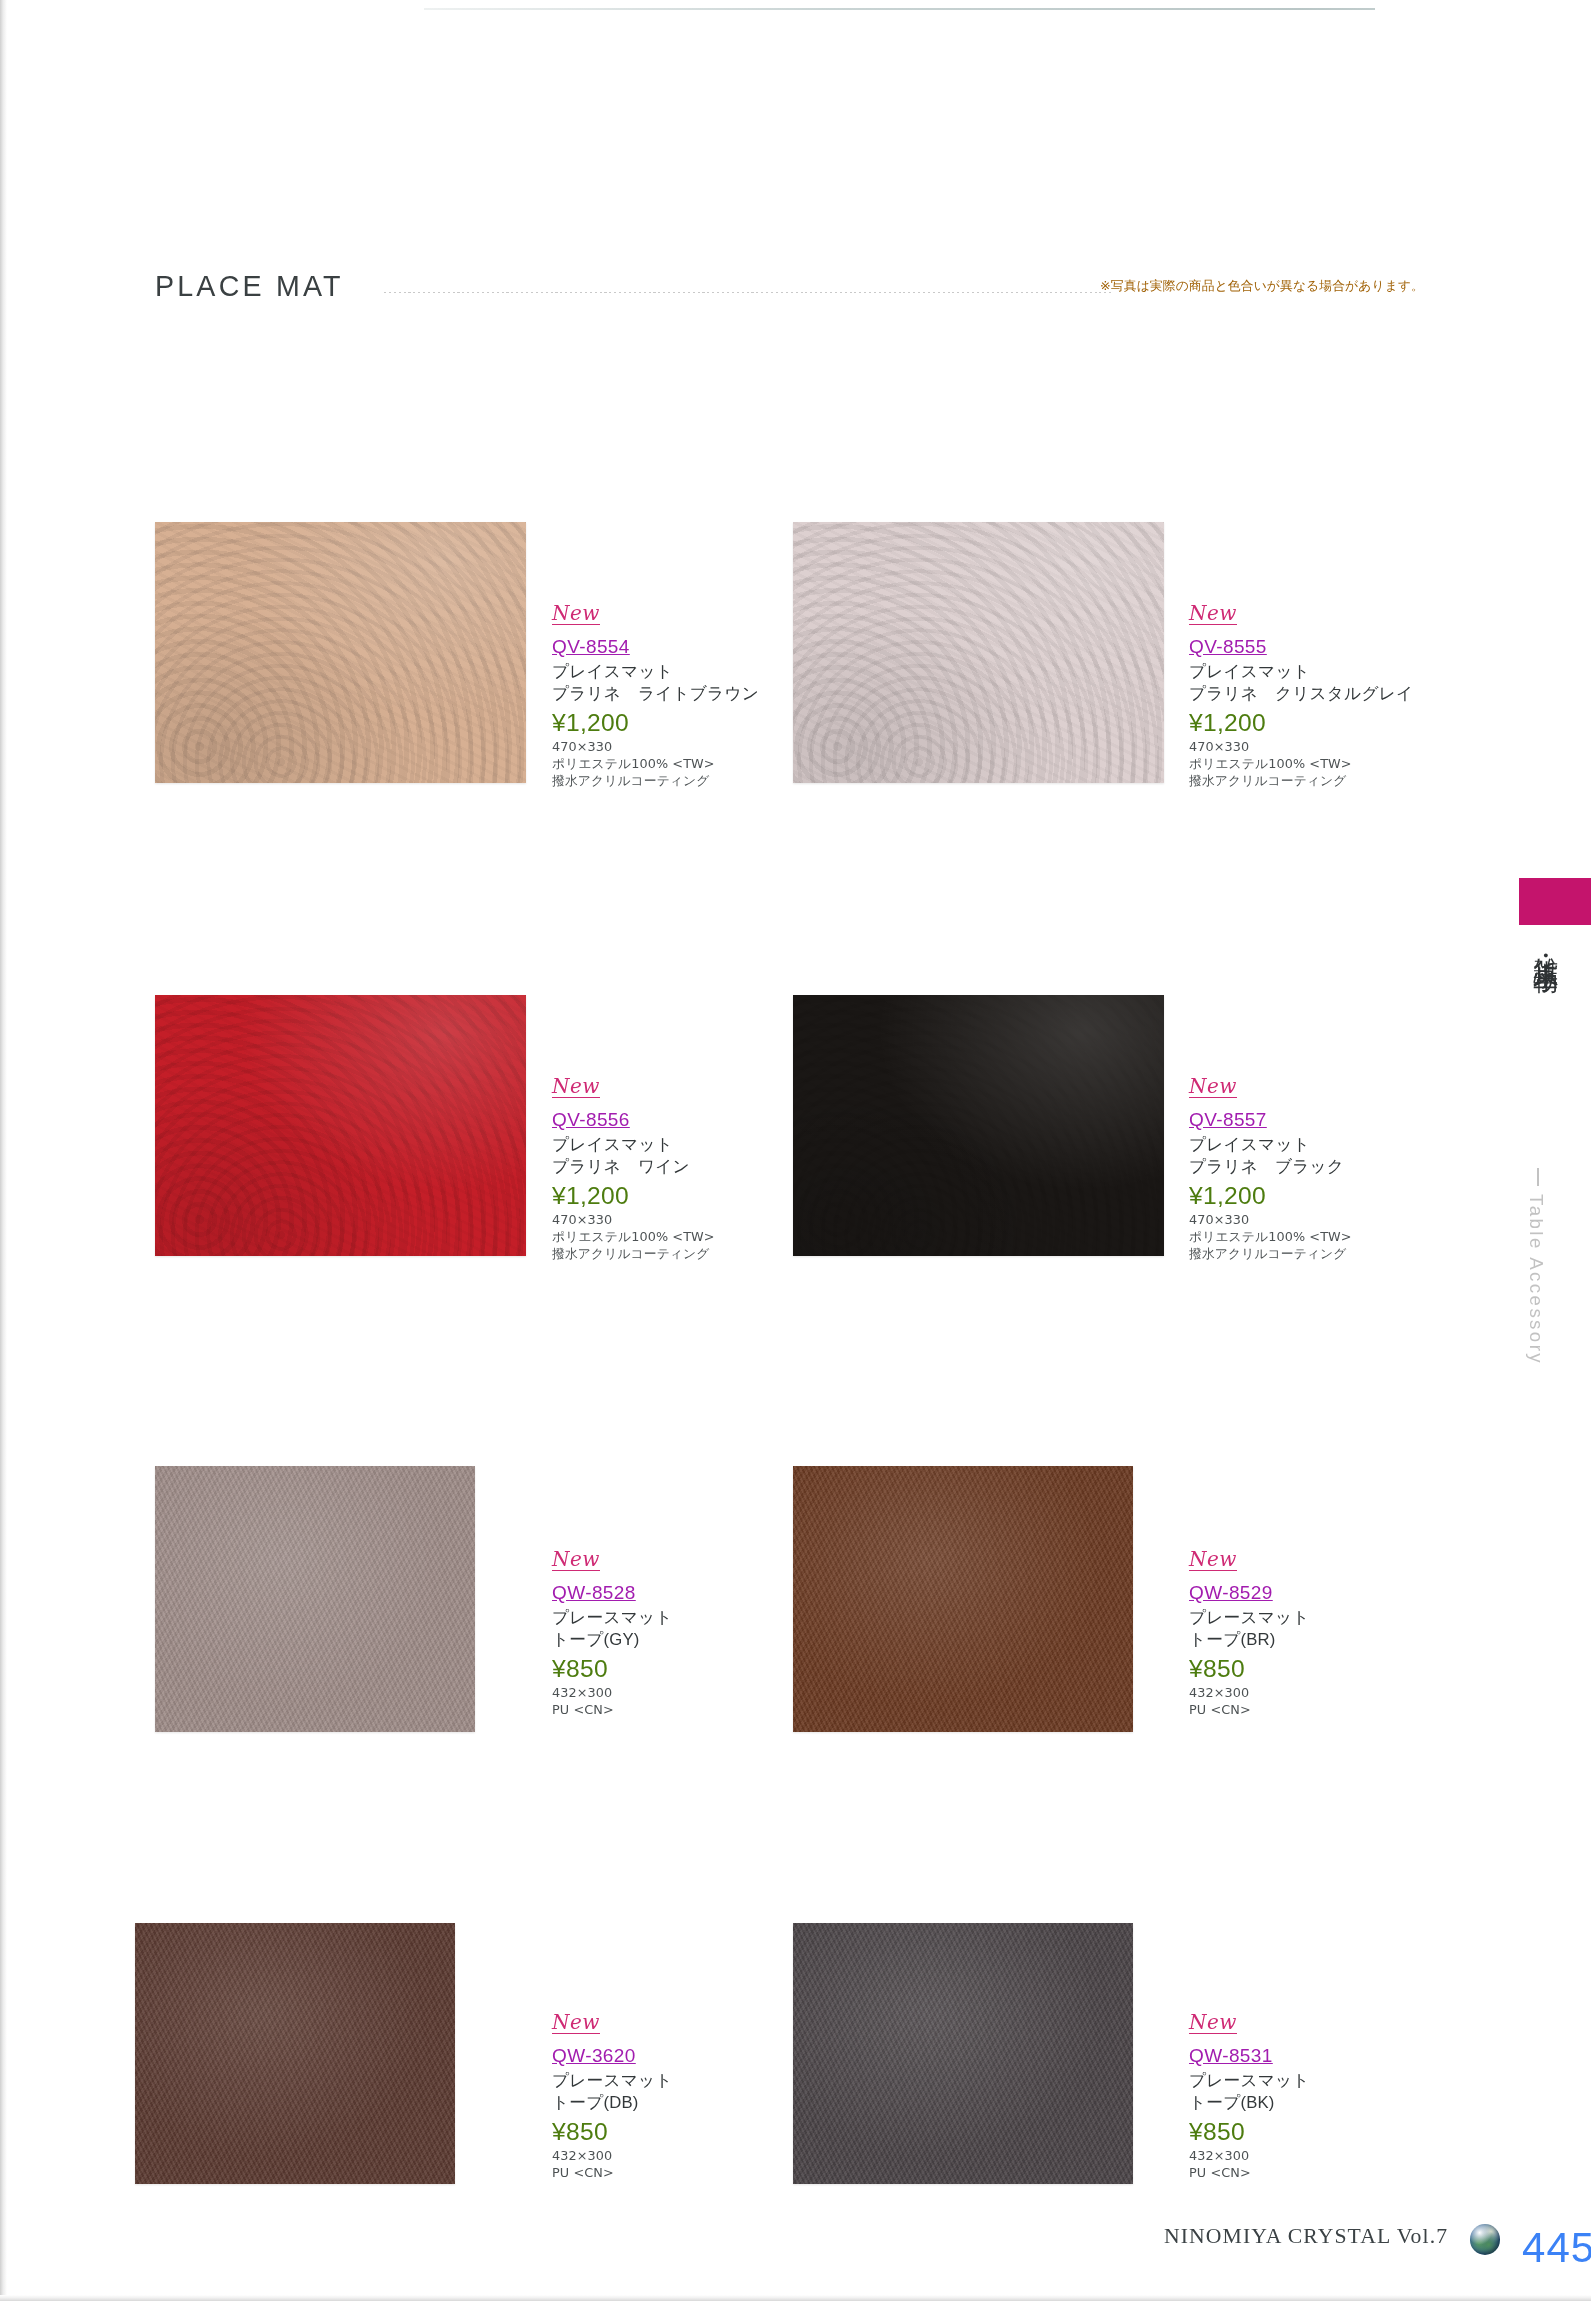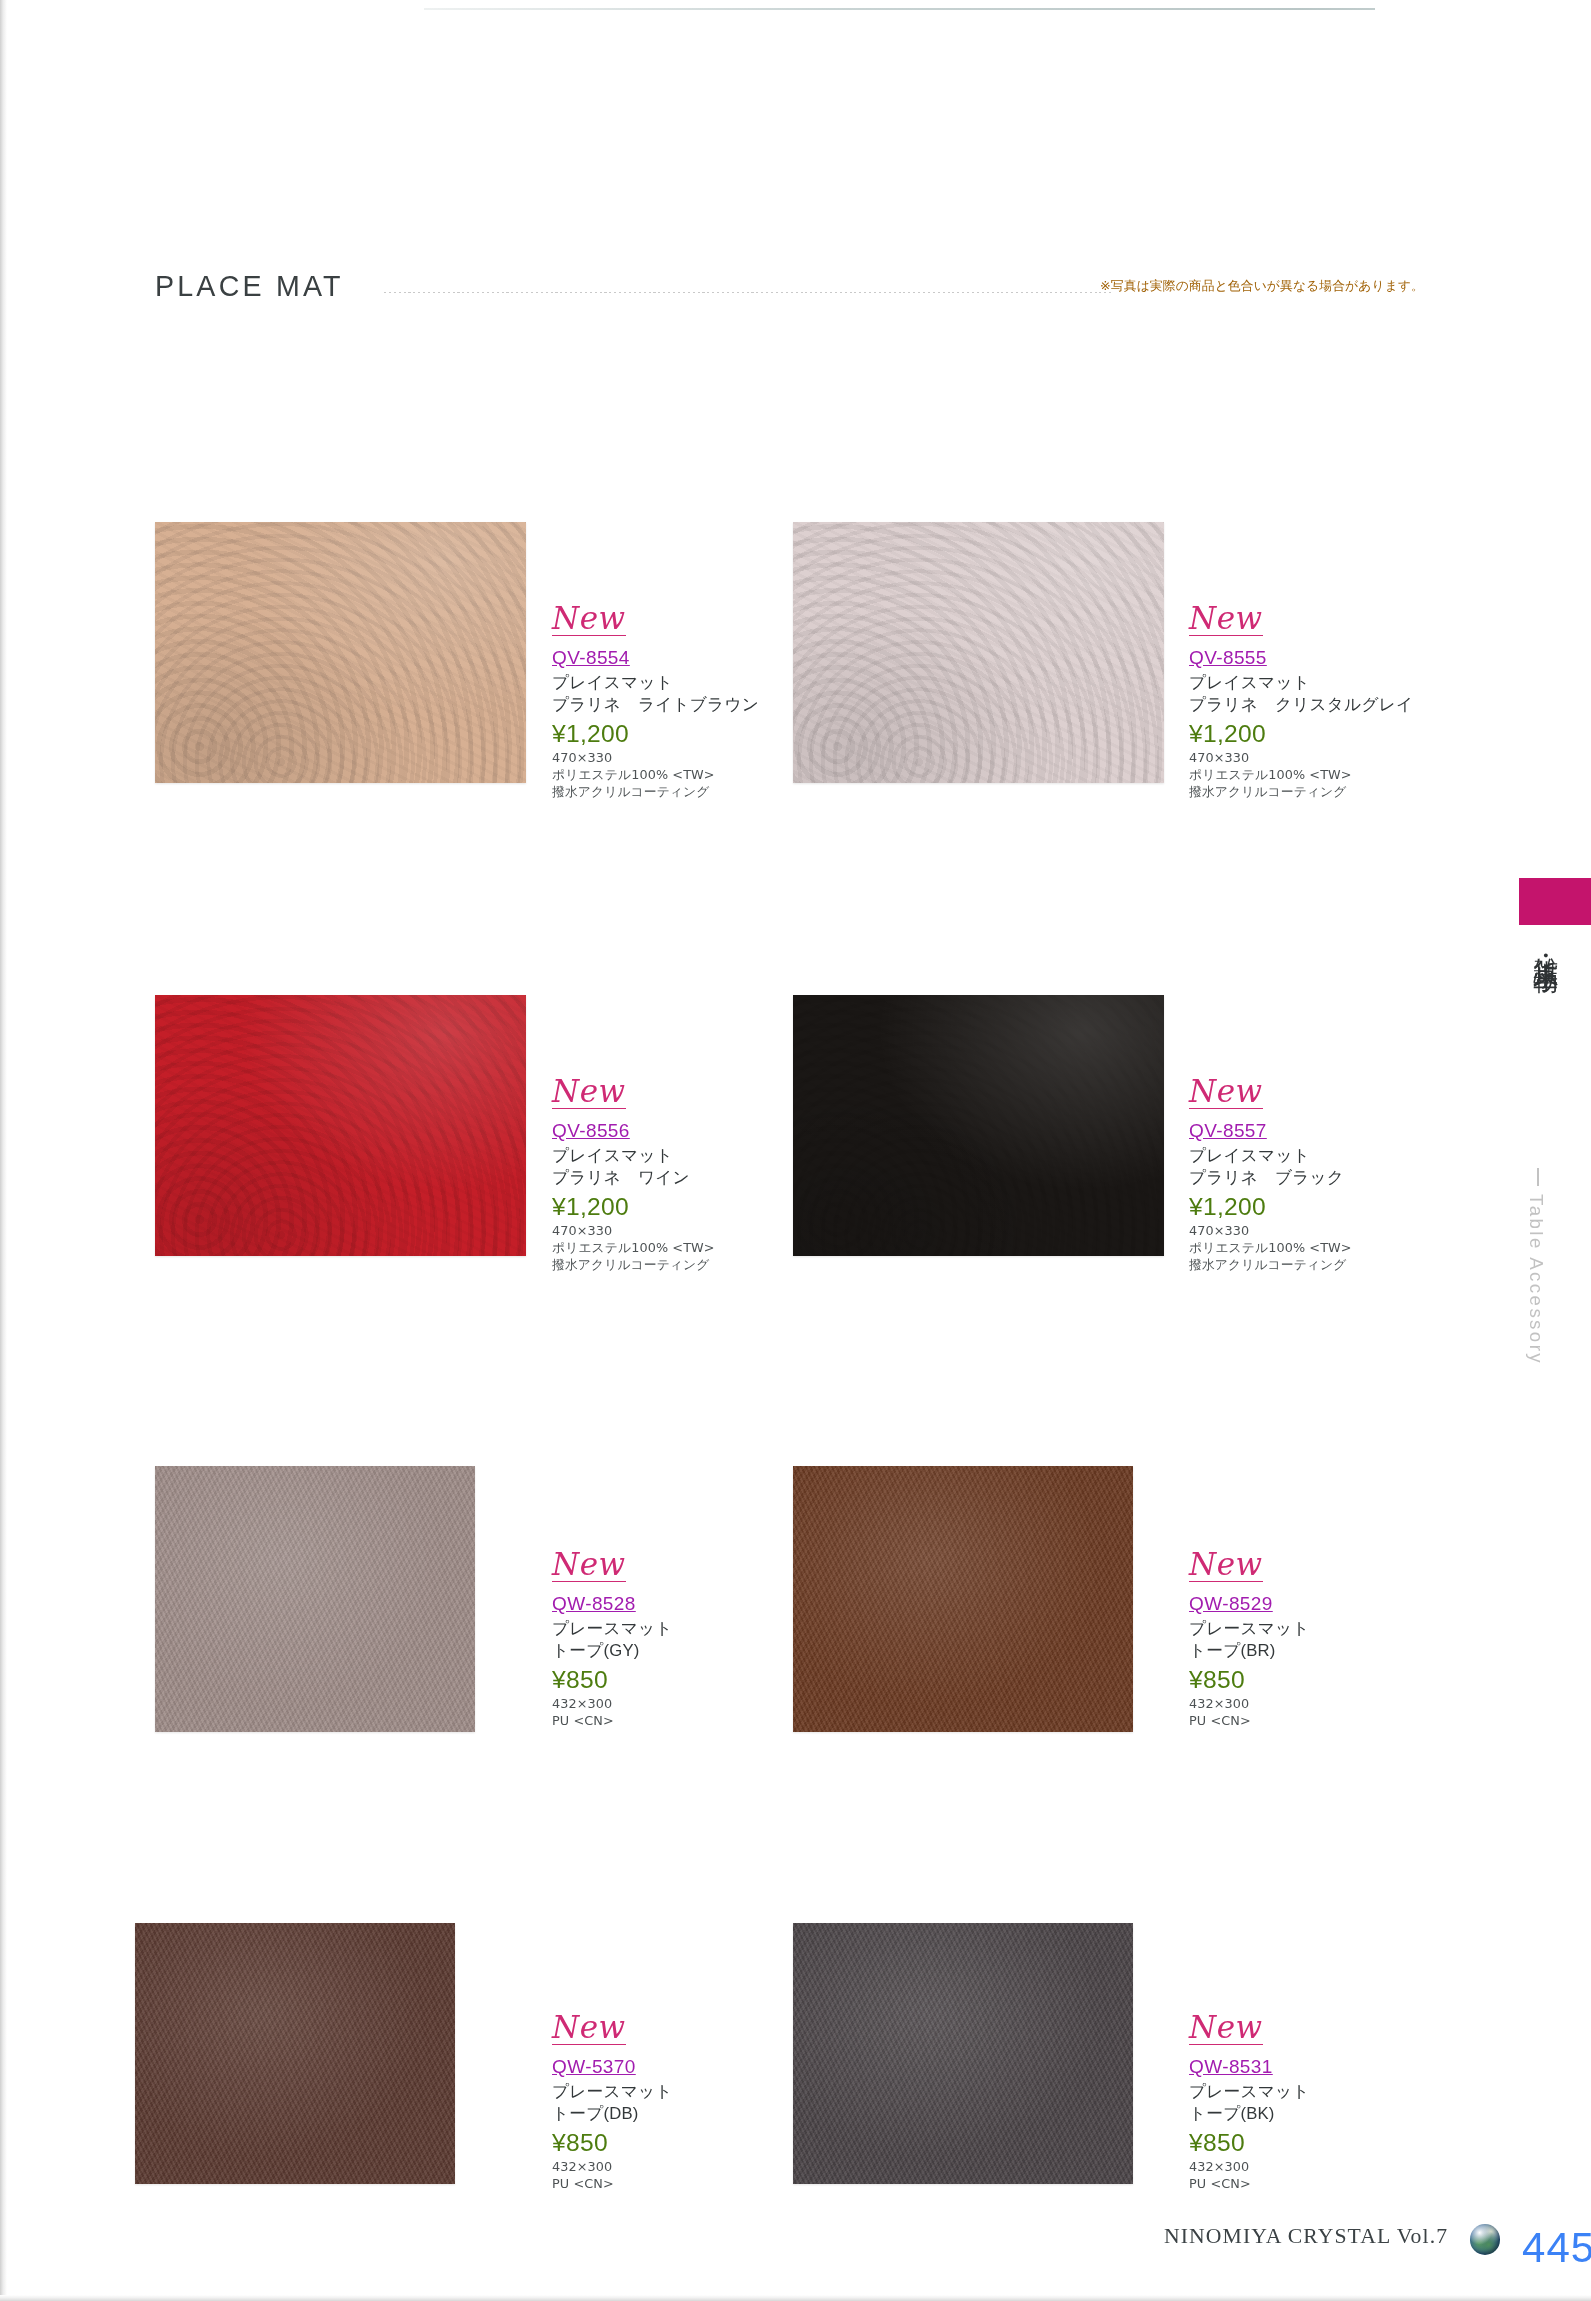--- a/index.html
+++ b/index.html
@@ -115,21 +115,21 @@
     position: absolute;
     left: 0; top: 0;
     box-shadow: 0 1px 2px rgba(0,0,0,0.10);
   }
   .product-info {
     position: absolute;
   }
   .badge-new {
     font-family: "DejaVu Serif", "Liberation Serif", serif;
     font-style: italic;
-    font-size: 31px;
+    font-size: 20px;
     color: #cf2a74;
     line-height: 1;
     letter-spacing: 0.5px;
     display: inline-block;
     border-bottom: 1.6px solid #cf2a74;
     padding-bottom: 1px;
   }
   .code {
     font-size: 19px;
     color: #a21caf;
@@ -303,21 +303,21 @@
         </div>
         <div class="price">¥850</div>
         <div class="spec">
           <div>432×300</div>
           <div>PU &lt;CN&gt;</div>
         </div>
       </div>
       <div class="product-photo" style="position: absolute; left: 135px; top: 1923px; width: 320px; height: 261px; background: repeating-linear-gradient(64deg, rgba(255, 255, 255, 0.055) 0px, rgba(255, 255, 255, 0.055) 2px, rgba(0, 0, 0, 0.05) 2px, rgba(0, 0, 0, 0.05) 3.9px), repeating-linear-gradient(-58deg, rgba(255, 255, 255, 0.04) 0px, rgba(255, 255, 255, 0.04) 3px, rgba(0, 0, 0, 0.043) 3px, rgba(0, 0, 0, 0.043) 5.9px), radial-gradient(at 40% 35%, rgba(255, 255, 255, 0.1) 0%, rgba(255, 255, 255, 0) 60%), rgb(91, 58, 49);"></div>
       <div class="product-info" style="left: 552px; top: 2012px; width: 296px;">
         <div><span class="badge-new">New</span></div>
-        <div class="code">QW-5370</div>
+        <div class="code">QW-3620</div>
         <div class="name">
           <div>プレースマット</div>
           <div>トープ(DB)</div>
         </div>
         <div class="price">¥850</div>
         <div class="spec">
           <div>432×300</div>
           <div>PU &lt;CN&gt;</div>
         </div>
       </div>

